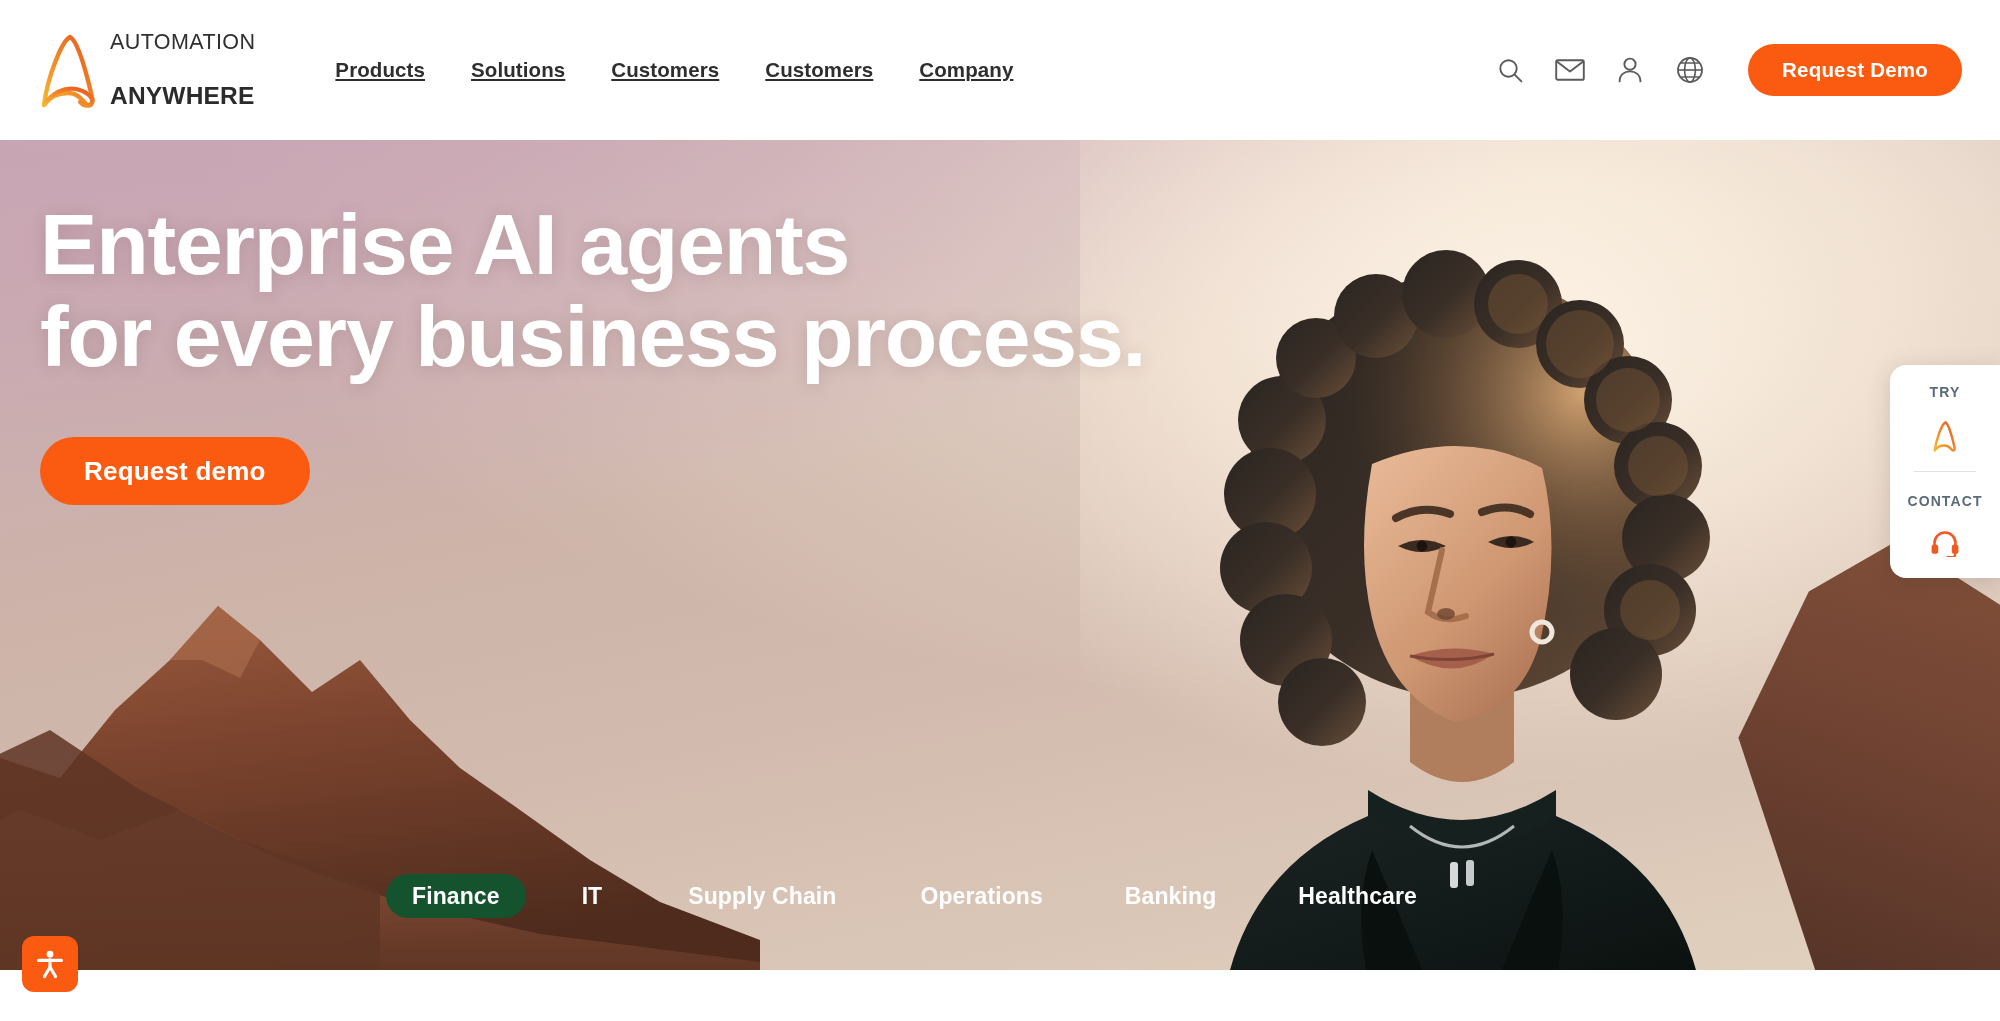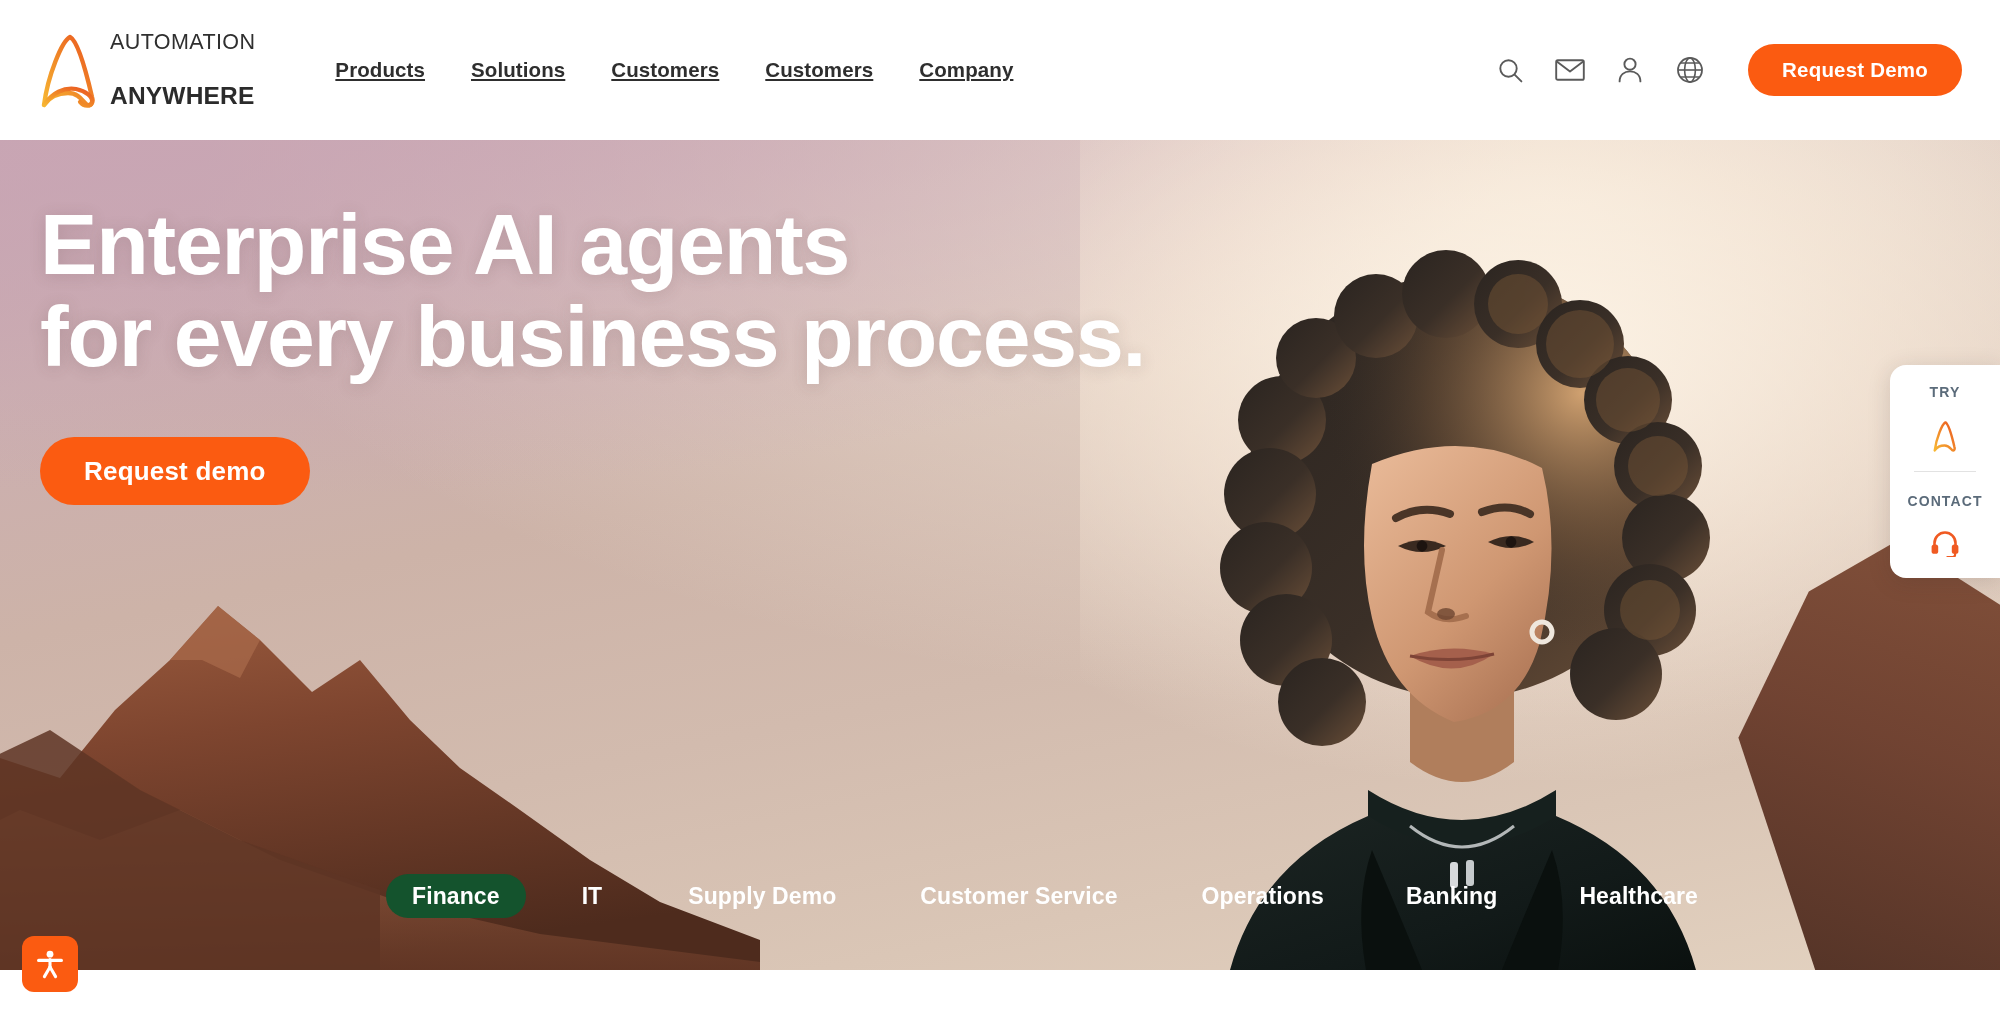--- a/index.html
+++ b/index.html
@@ -383,22 +383,21 @@
     <h1 class="headline">
       <span>Enterprise AI agents</span>
       <span class="l2">for every business process.</span>
     </h1>
     <button class="btn-hero">Request demo</button>
   </div>
 
   <div class="tabs">
     <div class="tab active">Finance</div>
     <div class="tab tab-gap-1">IT</div>
-    <div class="tab tab-gap-2">Supply Demo</div>
-    <div class="tab tab-gap-3">Customer Service</div>
+    <div class="tab tab-gap-2">Supply Chain</div>
     <div class="tab tab-gap-4">Operations</div>
     <div class="tab tab-gap-5">Banking</div>
     <div class="tab tab-gap-6">Healthcare</div>
   </div>
 </section>
 
 <aside class="side-widget">
 
   <div class="sw-cell">
     <div class="sw-label">TRY</div>

